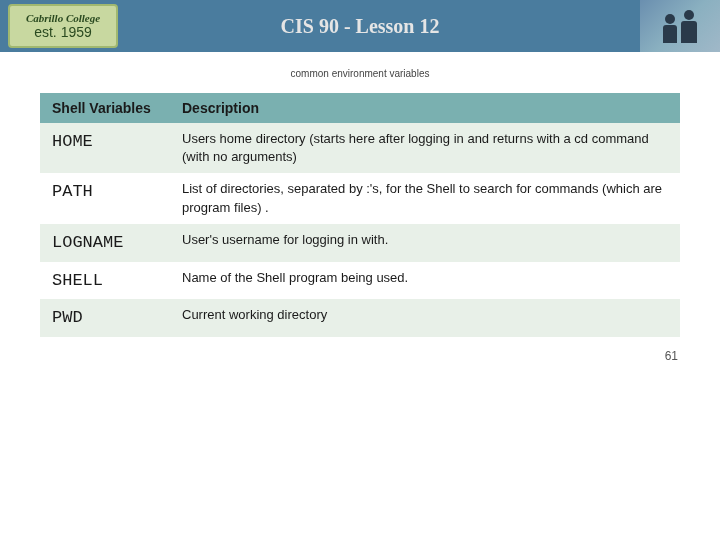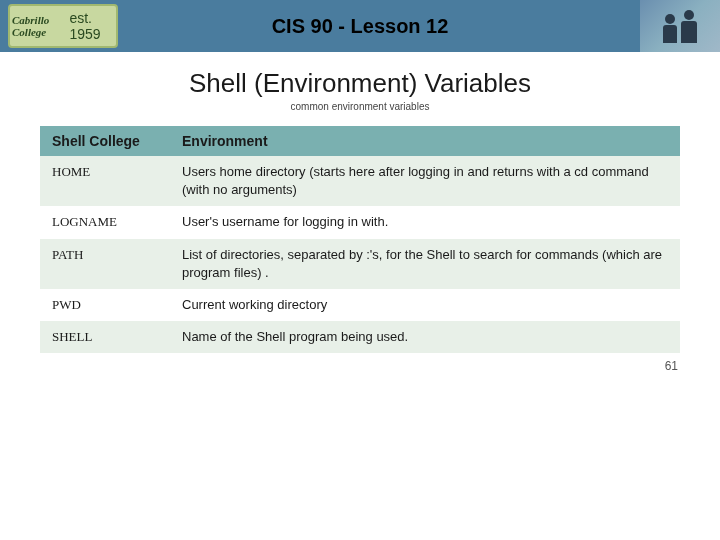--- a/index.html
+++ b/index.html
@@ -25,43 +25,45 @@
     .header-logo {
       position: absolute;
       left: 8px;
       top: 4px;
       background: #c8d8a0;
       border: 2px solid #a0b870;
       border-radius: 4px;
       width: 110px;
       height: 44px;
       display: flex;
+      flex-direction: column;
       align-items: center;
       justify-content: center;
       padding: 2px;
     }
 
     .logo-text-top {
       font-family: 'Georgia', serif;
       font-size: 11px;
       font-style: italic;
       color: #2a4a20;
       font-weight: bold;
     }
 
     .logo-text-bottom {
       font-size: 14px;
       color: #2a4a20;
     }
 
     .header-title {
-      color: #000000;
+      color: #e5e5e5;
       font-size: 20px;
       font-weight: bold;
       text-align: right;
+      font-family: Liberation Serif, serif;
     }
 
     .header-img-right {
       position: absolute;
       right: 0;
       top: 0;
       width: 80px;
       height: 52px;
       background: linear-gradient(135deg, #6a8faf 0%, #8ab0c0 50%, #a0b8c8 100%);
       display: flex;
@@ -146,31 +148,31 @@
     }
 
     .env-table tbody td {
       padding: 7px 12px;
       color: #1a1a1a;
       vertical-align: top;
       line-height: 1.4;
     }
 
     .env-table tbody td:first-child {
-      font-family: Liberation Serif, serif;
-      font-size: 13px;
+      font-family: Liberation Mono, monospace;
+      font-size: 17px;
       white-space: nowrap;
       width: 130px;
     }
 
     .page-number {
       text-align: right;
       font-size: 12px;
       color: #555;
-      padding-top: 6px;
+      padding-top: 12px;
       padding-right: 2px;
     }
   </style>
 </head>
 <body>
 
 <div class="header">
   <div class="header-logo">
     <span class="logo-text-top">Cabrillo College</span>
     <span class="logo-text-bottom">est. 1959</span>
@@ -184,48 +186,47 @@
       </div>
       <div class="person">
         <div class="person-head"></div>
         <div class="person-body" style="height:22px;width:16px;"></div>
       </div>
     </div>
   </div>
 </div>
 
 <div class="main-content">
-  <h1 class="page-title">Shell (Environment) Variables</h1>
   <p class="page-subtitle">common environment variables</p>
 
   <table class="env-table">
     <thead>
       <tr>
-        <th>Shell College</th>
-        <th>Environment</th>
+        <th>Shell Variables</th>
+        <th>Description</th>
       </tr>
     </thead>
     <tbody id="table-body">
     <tr>
           <td>HOME</td>
           <td>Users home directory (starts here after logging in and returns with a cd  command (with no arguments)</td>
         </tr>
         <tr>
+          <td>PATH</td>
+          <td>List of directories, separated  by :'s, for the Shell to search for  commands (which are program files) .</td>
+        </tr>
+        <tr>
           <td>LOGNAME</td>
           <td>User's username for logging in with.</td>
         </tr>
         <tr>
-          <td>PATH</td>
-          <td>List of directories, separated  by :'s, for the Shell to search for  commands (which are program files) .</td>
+          <td>SHELL</td>
+          <td>Name of the Shell program  being used.</td>
         </tr>
         <tr>
           <td>PWD</td>
           <td>Current working directory</td>
         </tr>
-        <tr>
-          <td>SHELL</td>
-          <td>Name of the Shell program  being used.</td>
-        </tr>
       </tbody>
   </table>
 
   <div class="page-number">61</div>
 </div>
 
 </body></html>

